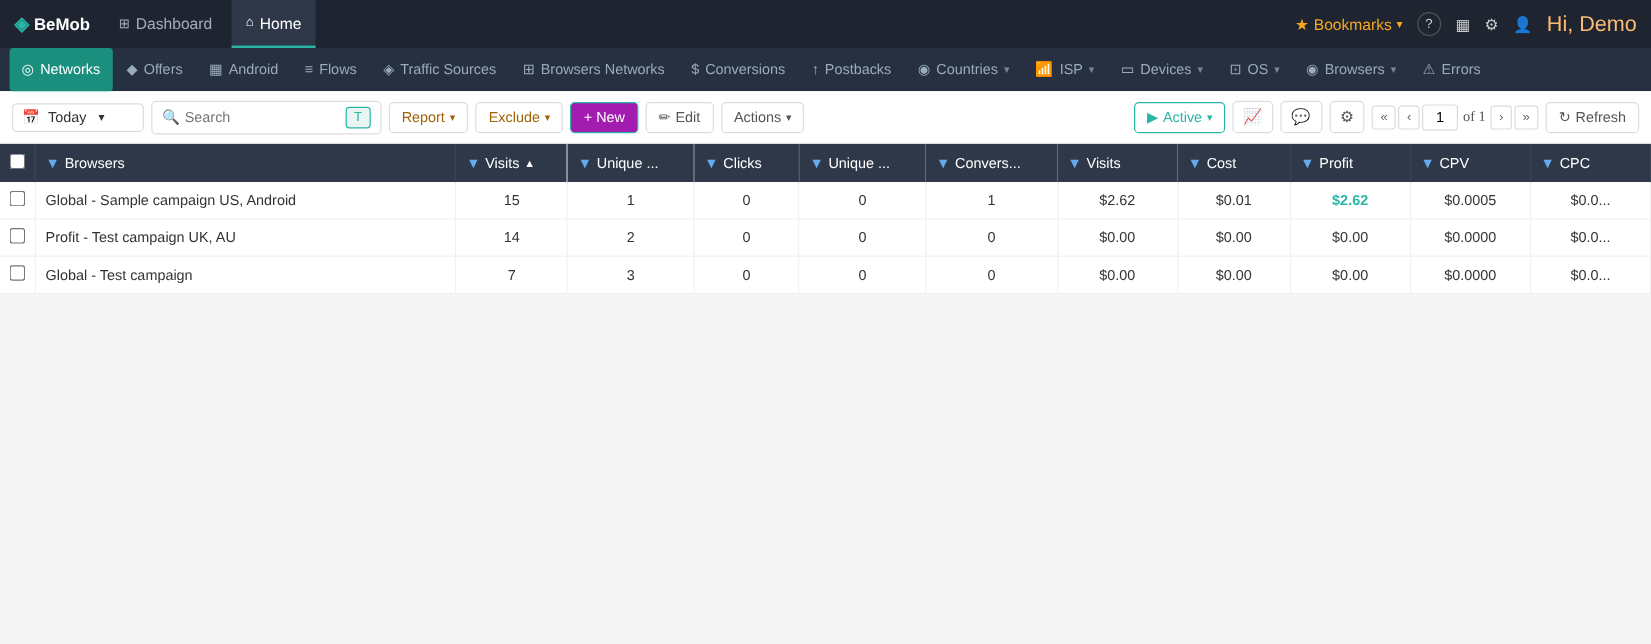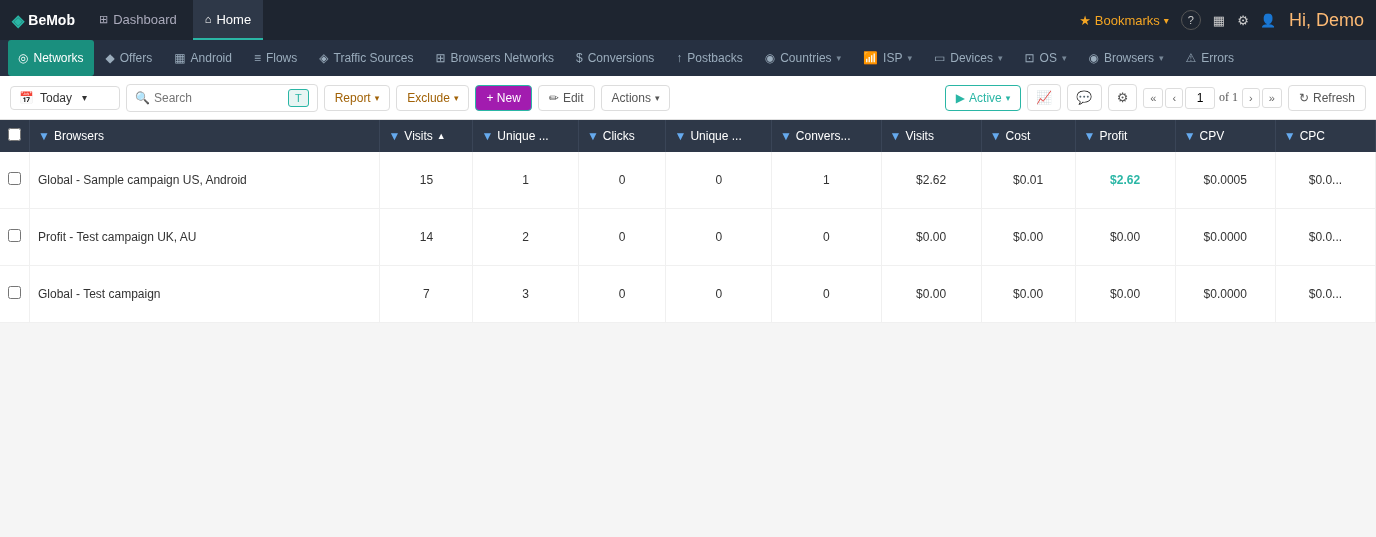--- a/index.html
+++ b/index.html
@@ -87,21 +87,21 @@
     
     .table-container { overflow-x: auto; background: #fff; }
     table { width: 100%; border-collapse: collapse; font-size: 12px; }
     thead tr { background: #2e3848; color: #fff; }
     thead th {
       padding: 8px 8px; text-align: left; font-weight: 500; white-space: nowrap; border-right: 1px solid #3a4557; position: relative; cursor: pointer; user-select: none;
     }
     thead th:first-child { width: 28px; }
     thead th .th-inner { display: flex; align-items: center; gap: 4px; }
     tbody tr { border-bottom: 1px solid #f0f0f0; }
-    tbody td { padding: 20px 8px; color: #333; white-space: nowrap; border-right: 1px solid #f0f0f0; }
+    tbody td { padding: 7px 8px; color: #333; white-space: nowrap; border-right: 1px solid #f0f0f0; }
     tbody td:first-child { text-align: center; }
     .campaign-name { color: #333; }
     .profit-positive { color: #2ab6a5; font-weight: 600; }
     .checkbox { width: 13px; height: 13px; cursor: pointer; }
     .col-num { text-align: right; }
     td.col-num { text-align: center; }
   </style>
 </head>
 <body>
 

